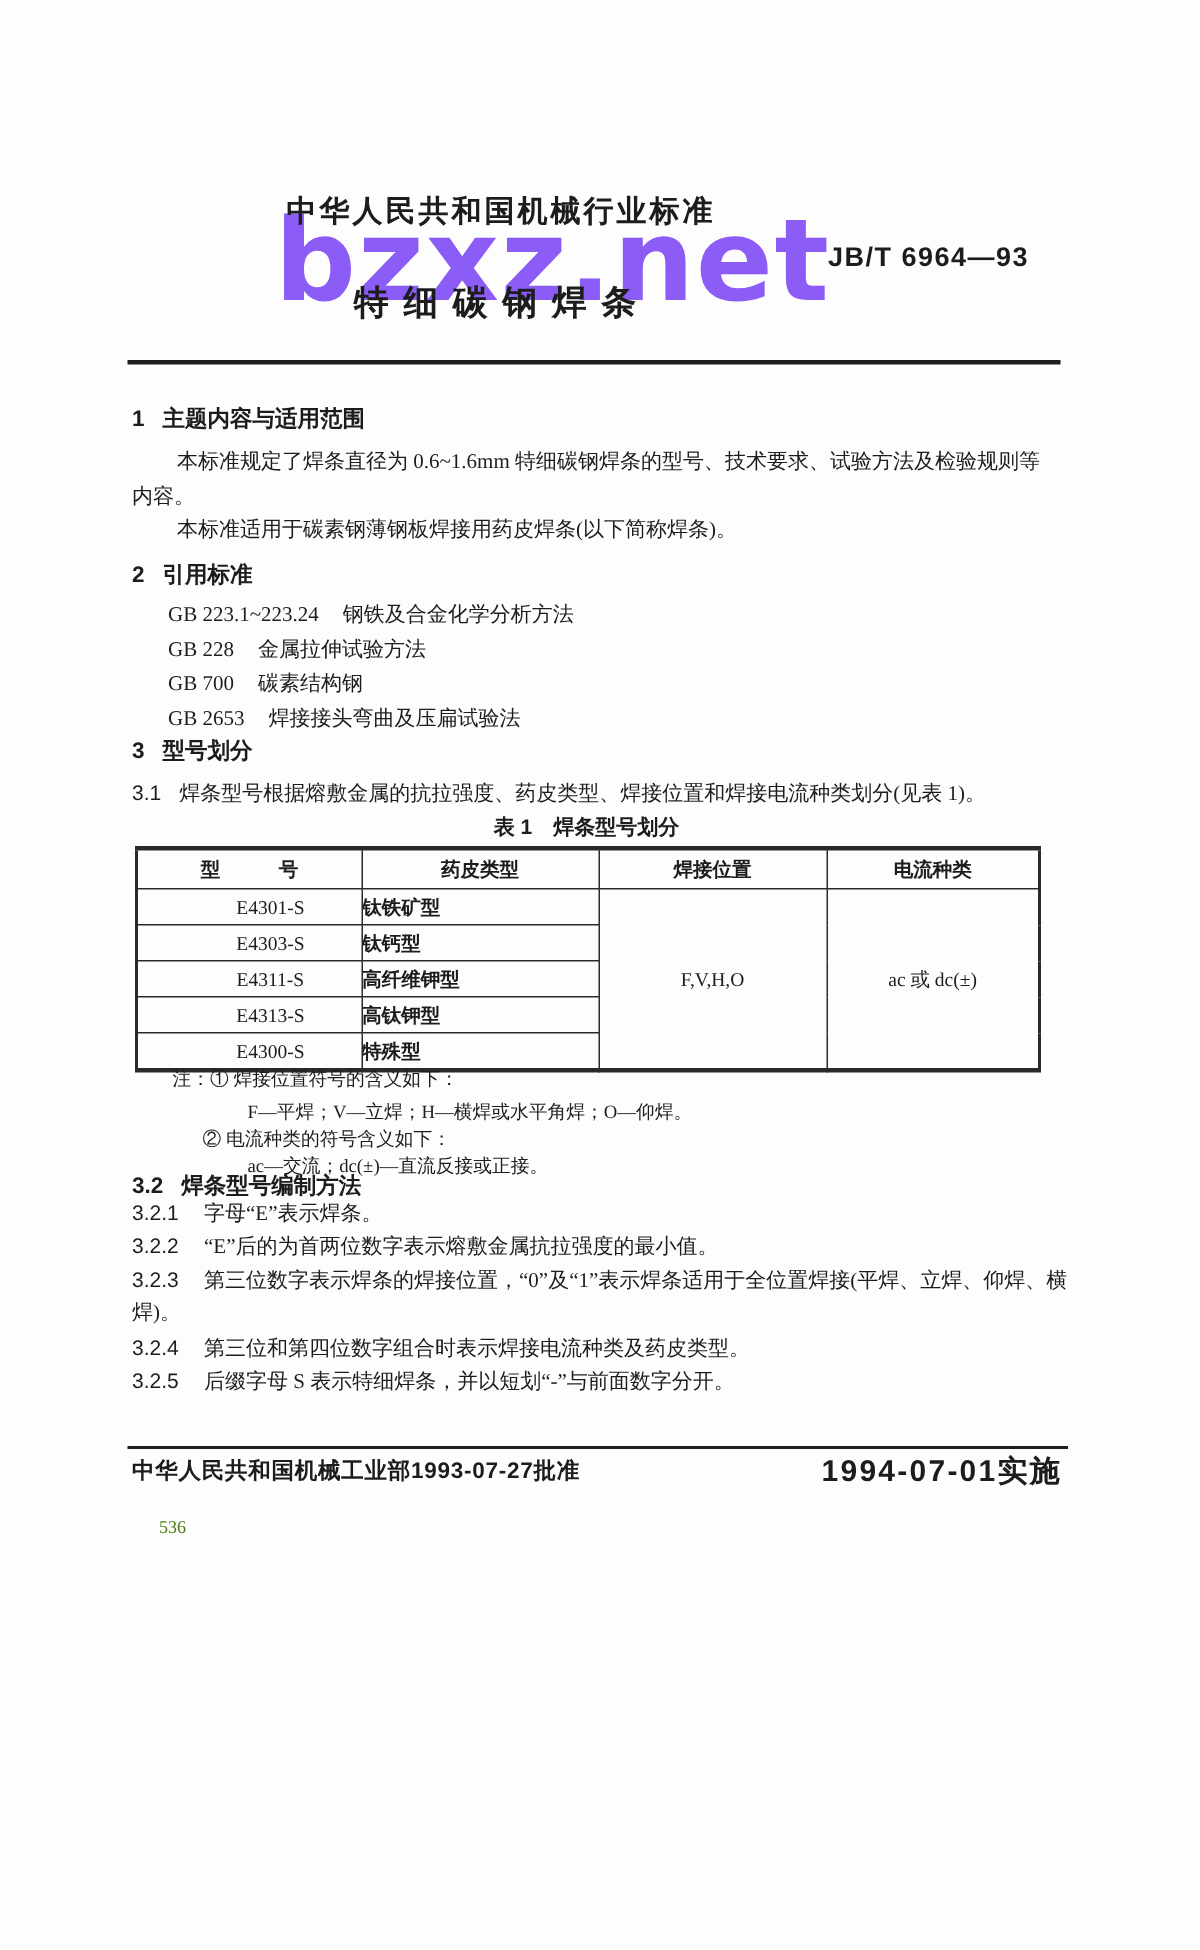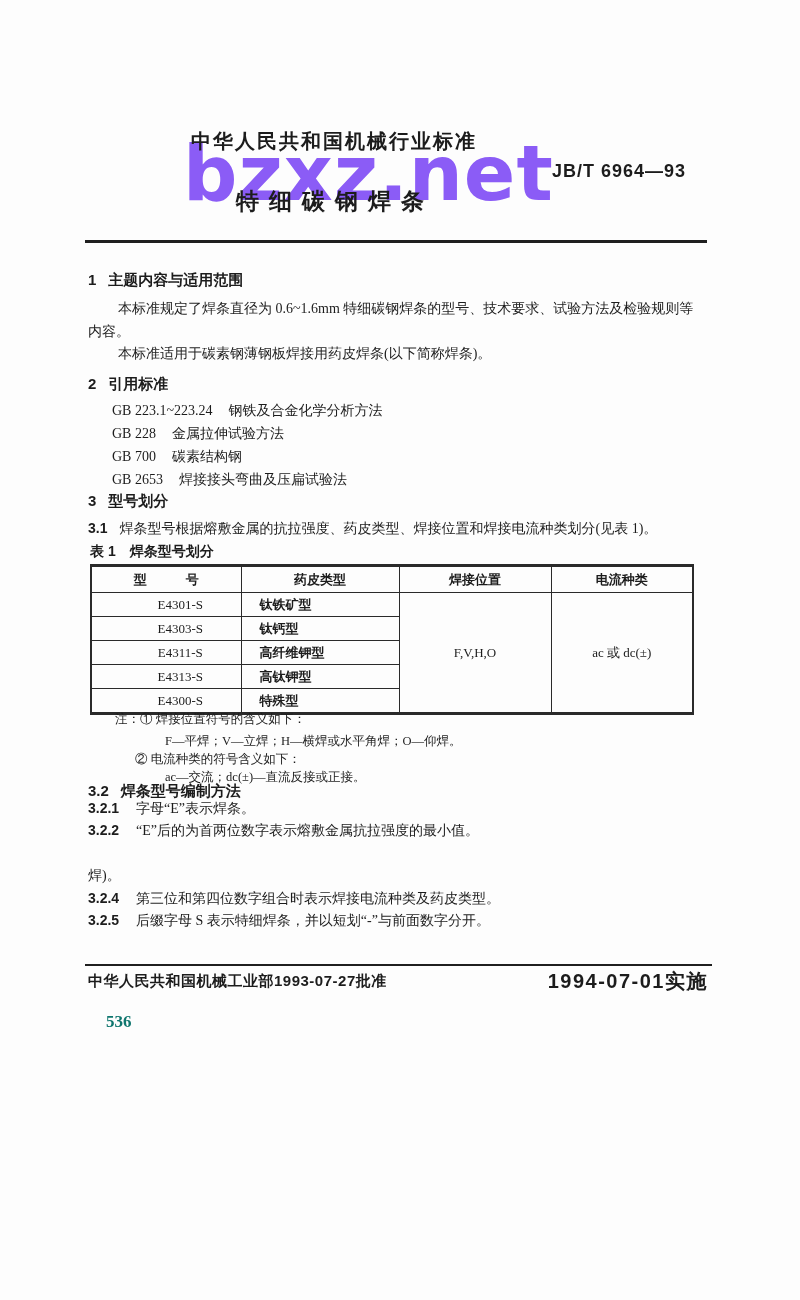--- a/index.html
+++ b/index.html
@@ -25,51 +25,51 @@
   .org-line{left:191px;top:130px;font-size:20px;letter-spacing:2px;z-index:2;}
   .std-no{left:552px;top:161px;font-size:18px;letter-spacing:1px;z-index:2;}
   .doc-title{left:236px;top:188px;font-size:23px;letter-spacing:10px;z-index:2;}
 
   .rule-top{left:85px;top:240px;width:622px;height:3px;background:#1f1f1f;z-index:2;}
   .rule-bottom{left:85px;top:964px;width:627px;height:2px;background:#1f1f1f;}
 
   .h-sec{font-size:15px;z-index:2;}
   .h-sec .num{margin-right:12px;}
   .body-line{font-size:14px;z-index:2;}
-  .para-num{font-weight:bold;font-family:"Liberation Sans","DejaVu Sans",sans-serif;margin-right:12px;font-size:14px;}
+  .para-num{font-weight:normal;font-family:"Liberation Sans","DejaVu Sans",sans-serif;margin-right:12px;font-size:14px;}
 
   .refs{left:112px;top:399px;font-size:14px;line-height:23px;z-index:2;}
   .refs .code{margin-right:16px;}
 
-  .tbl-caption{left:90px;top:543px;width:602px;text-align:left;font-size:14px;z-index:2;}
+  .tbl-caption{left:90px;top:543px;width:602px;text-align:center;font-size:14px;z-index:2;}
 
   table.t1{
     position:absolute;left:90px;top:564px;width:602px;
     border-collapse:collapse;table-layout:fixed;z-index:2;
     font-size:13px;
   }
   table.t1 th,table.t1 td{
     border:1px solid #2a2a2a;
     padding:0;
     text-align:center;
     vertical-align:middle;
     overflow:hidden;
   }
   table.t1{border:2px solid #2a2a2a;border-top-width:3px;border-bottom-width:3px;}
   table.t1 th{height:25px;font-family:Liberation Mono, monospace;font-weight:bold;}
   table.t1 td{height:23px;}
-  table.t1 td.coat{text-align:left;padding-left:18px;font-family:"Liberation Sans","DejaVu Sans",sans-serif;font-weight:bold;}
+  table.t1 td.coat{text-align:left;font-family:"Liberation Sans","DejaVu Sans",sans-serif;font-weight:bold;}
   table.t1 td.model{font-family:"Liberation Serif","DejaVu Serif",serif;padding-left:28px;}
 
   .note-line{font-size:12.5px;z-index:2;margin-left:18px;}
 
   .item .num{display:inline-block;min-width:38px;margin-right:10px;}
   .footer-left{left:88px;top:972px;font-size:15px;letter-spacing:0.5px;}
   .footer-right{right:92px;top:970px;font-size:20px;letter-spacing:1.5px;}
-  .page-num{left:106px;top:1012px;font-size:17px;color:#0f766e;font-weight:bold;}
+  .page-num{left:106px;top:1012px;font-size:12px;color:#4d7c0f;}
 </style>
 </head>
 <body>
 
 <div class="page">
 
   <div class="abs watermark">bzxz.net</div>
 
   <div class="abs org-line sans bold">中华人民共和国机械行业标准</div>
   <div class="abs std-no sans bold">JB/T 6964—93</div>
@@ -151,20 +151,23 @@
   <div class="abs h-sec sans bold" style="left:88px;top:782px;text-align:right;">
     <span class="num">3.2</span><span>焊条型号编制方法</span>
   </div>
 
   <div class="abs body-line item" style="left:88px;top:800px;">
     <span class="para-num num">3.2.1</span><span>字母“E”表示焊条。</span>
   </div>
   <div class="abs body-line item" style="left:88px;top:822px;">
     <span class="para-num num">3.2.2</span><span>“E”后的为首两位数字表示熔敷金属抗拉强度的最小值。</span>
   </div>
+  <div class="abs body-line item" style="left:88px;top:845px;">
+    <span class="para-num num">3.2.3</span><span>第三位数字表示焊条的焊接位置，“0”及“1”表示焊条适用于全位置焊接(平焊、立焊、仰焊、横</span>
+  </div>
   <div class="abs body-line" style="left:88px;top:868px;">焊)。</div>
   <div class="abs body-line item" style="left:88px;top:890px;">
     <span class="para-num num">3.2.4</span><span>第三位和第四位数字组合时表示焊接电流种类及药皮类型。</span>
   </div>
   <div class="abs body-line item" style="left:88px;top:912px;">
     <span class="para-num num">3.2.5</span><span>后缀字母 S 表示特细焊条，并以短划“-”与前面数字分开。</span>
   </div>
 
   <div class="abs rule-bottom"></div>
   <div class="abs footer-left sans bold">中华人民共和国机械工业部1993-07-27批准</div>

